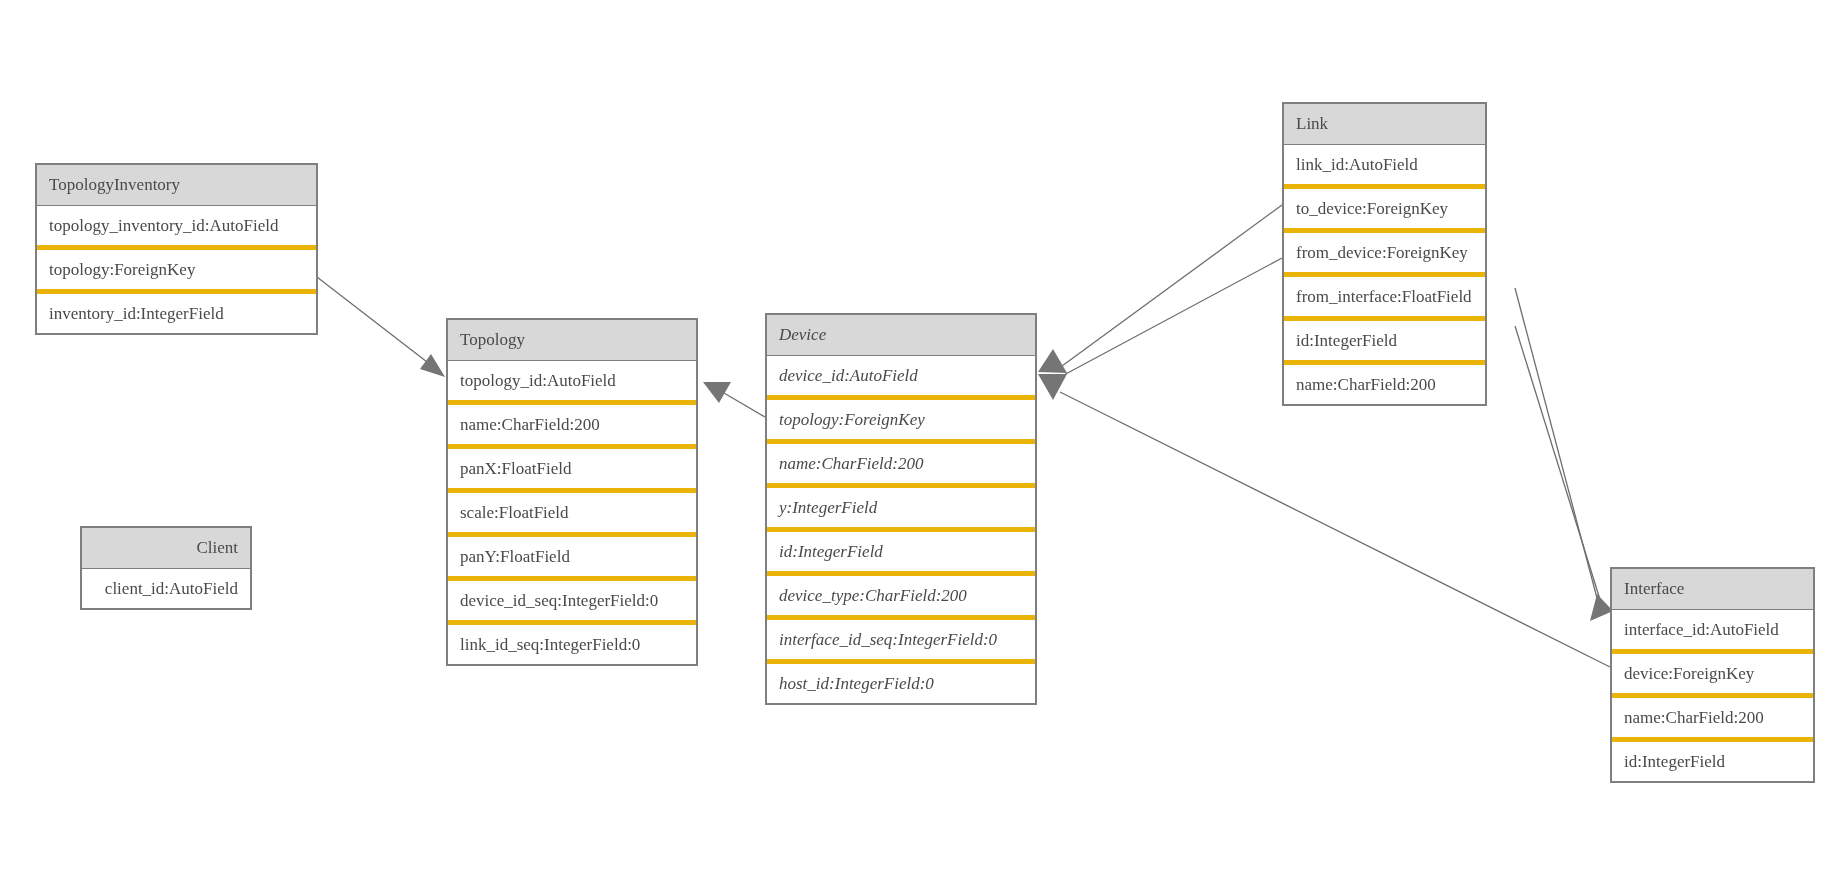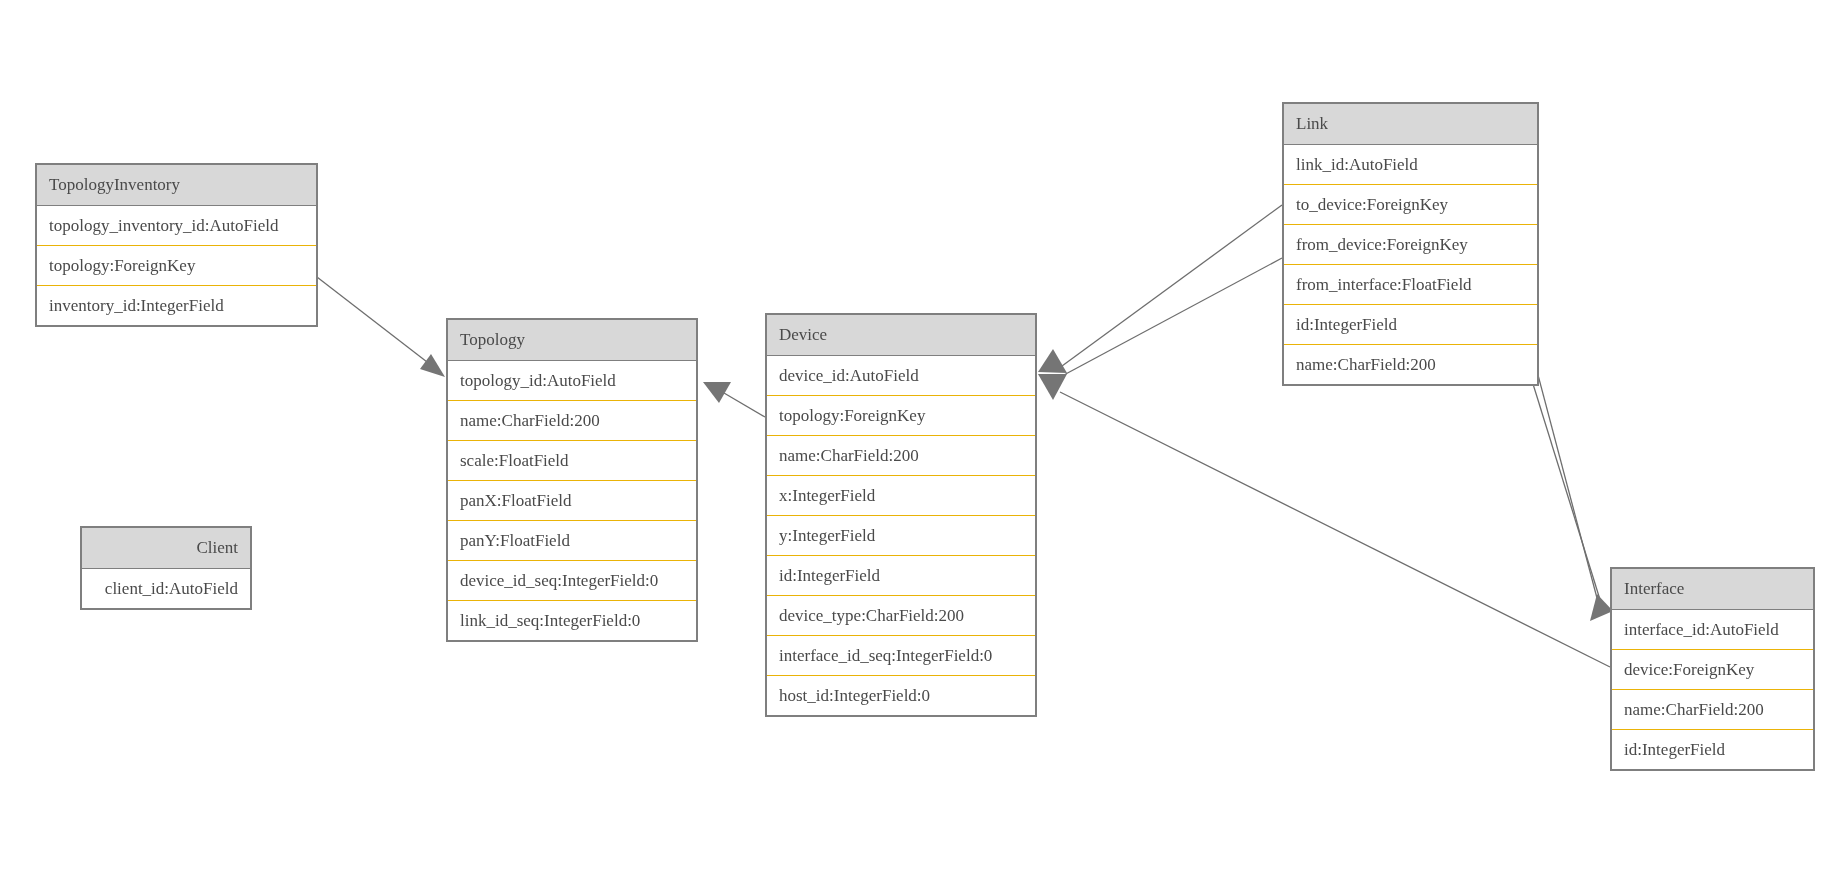--- a/index.html
+++ b/index.html
@@ -20,21 +20,21 @@
     height:40px;line-height:40px;
     padding:0 12px;
     border-bottom:1px solid #7f7f7f;
     font-size:17px;color:#4a4a4a;
     white-space:nowrap;overflow:hidden;
   }
   .field-row{
     height:39px;line-height:39px;
     padding:0 12px;
     font-size:17px;color:#4a4a4a;
-    border-bottom:1px solid #eab308;
+    border-bottom:5px solid #eab308;
     background:#ffffff;
     white-space:nowrap;overflow:hidden;
   }
   .field-row:last-child{border-bottom:none;}
 </style>
 </head>
 <body>
 
 <svg id="wires" viewBox="0 0 1824 874" xmlns="http://www.w3.org/2000/svg">
   <g stroke="#6e6e6e" stroke-width="1.3" fill="none">
@@ -73,51 +73,50 @@
       <div class="field-row">topology:ForeignKey</div>
       <div class="field-row">inventory_id:IntegerField</div>
     </div>
 </div>
 
 <div class="entity" style="left:446px;top:318px;width:252px;">
   <div class="entity-header">Topology</div>
   <div>
       <div class="field-row">topology_id:AutoField</div>
       <div class="field-row">name:CharField:200</div>
+      <div class="field-row">panX:FloatField</div>
       <div class="field-row">scale:FloatField</div>
-      <div class="field-row">panX:FloatField</div>
       <div class="field-row">panY:FloatField</div>
       <div class="field-row">device_id_seq:IntegerField:0</div>
       <div class="field-row">link_id_seq:IntegerField:0</div>
     </div>
 </div>
 
 <div class="entity" style="left:80px;top:526px;width:172px;text-align:right;">
   <div class="entity-header">Client</div>
   <div>
       <div class="field-row">client_id:AutoField</div>
     </div>
 </div>
 
-<div class="entity" style="left:765px;top:313px;width:272px;">
+<div class="entity" style="left:765px;top:313px;width:272px;font-style:italic;">
   <div class="entity-header">Device</div>
   <div>
       <div class="field-row">device_id:AutoField</div>
       <div class="field-row">topology:ForeignKey</div>
       <div class="field-row">name:CharField:200</div>
-      <div class="field-row">x:IntegerField</div>
       <div class="field-row">y:IntegerField</div>
       <div class="field-row">id:IntegerField</div>
       <div class="field-row">device_type:CharField:200</div>
       <div class="field-row">interface_id_seq:IntegerField:0</div>
       <div class="field-row">host_id:IntegerField:0</div>
     </div>
 </div>
 
-<div class="entity" style="left:1282px;top:102px;width:257px;">
+<div class="entity" style="left:1282px;top:102px;width:205px;">
   <div class="entity-header">Link</div>
   <div>
       <div class="field-row">link_id:AutoField</div>
       <div class="field-row">to_device:ForeignKey</div>
       <div class="field-row">from_device:ForeignKey</div>
       <div class="field-row">from_interface:FloatField</div>
       <div class="field-row">id:IntegerField</div>
       <div class="field-row">name:CharField:200</div>
     </div>
 </div>

